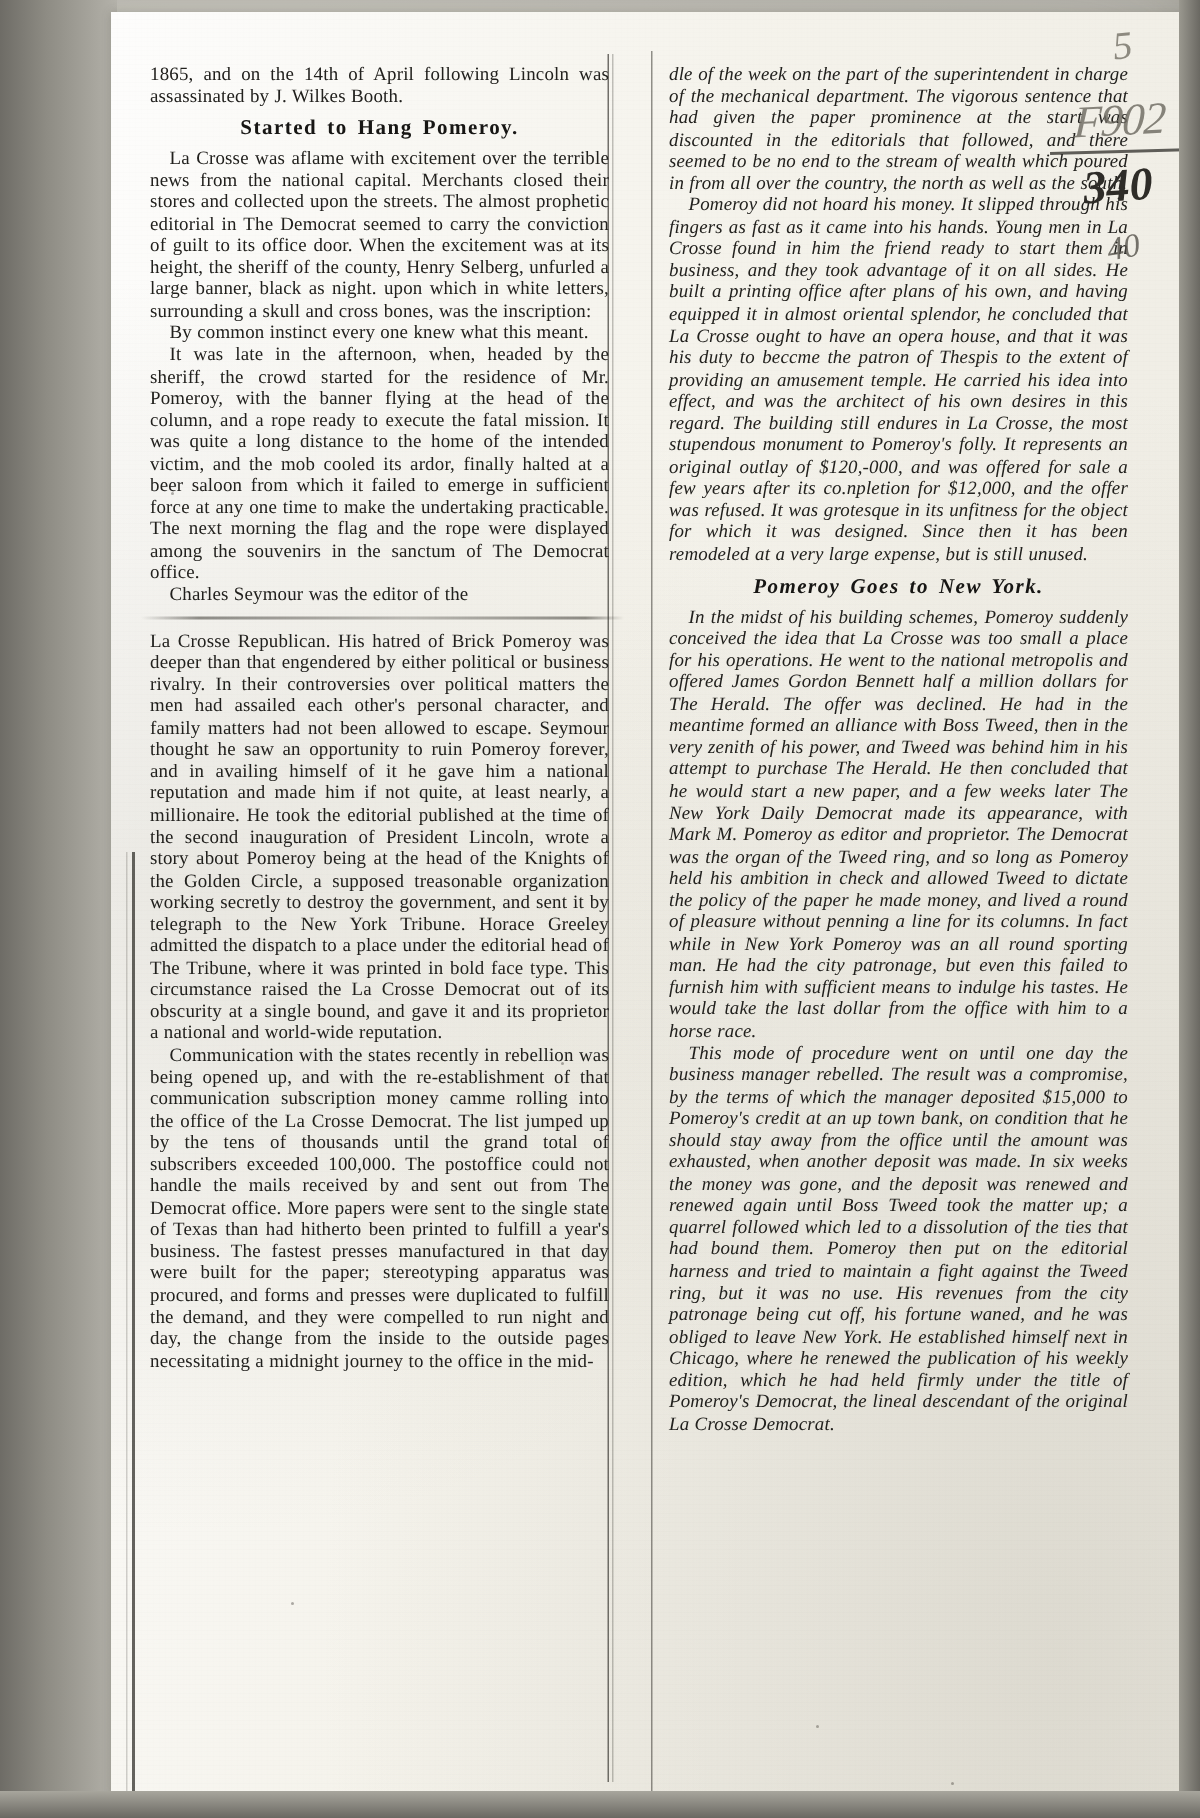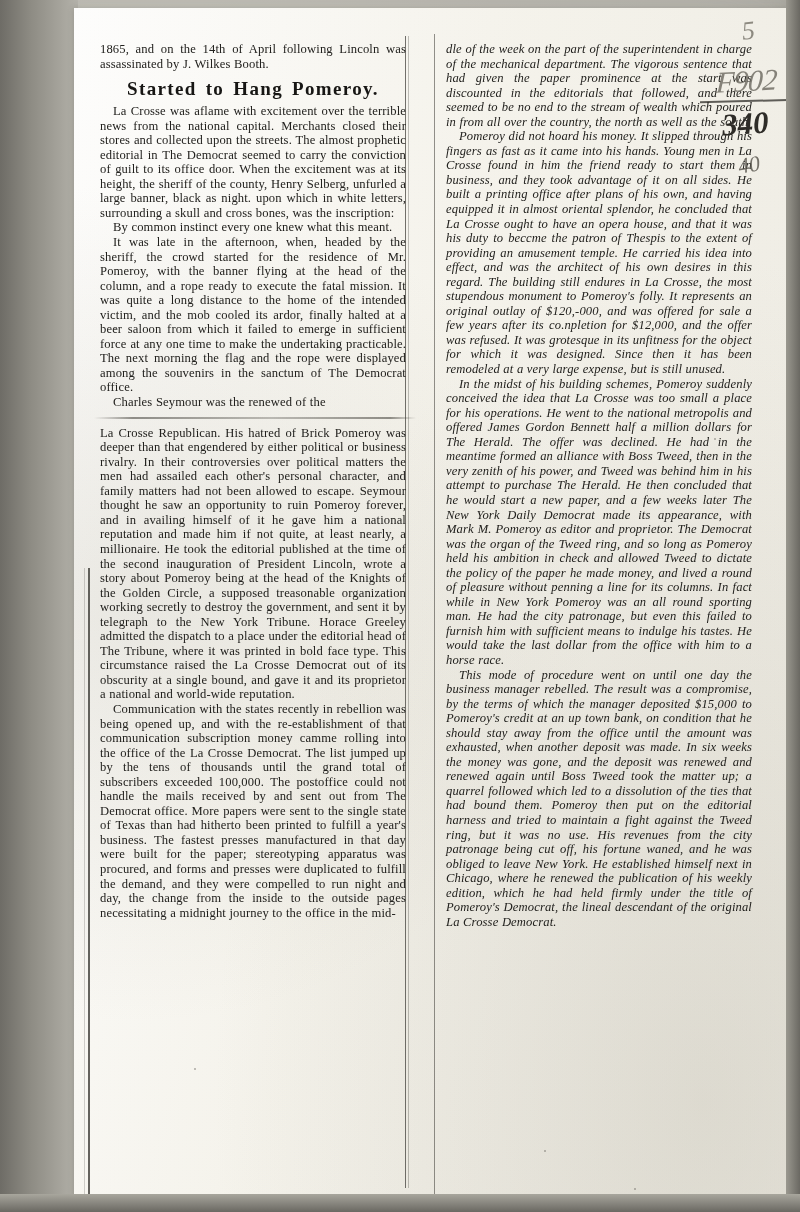--- a/index.html
+++ b/index.html
@@ -119,21 +119,21 @@
     text-indent: 13px;
     hyphens: none;
   }
   .p.noindent { text-indent: 0; }
 
   .headline {
     margin: 7px 0 4px 0;
     text-align: center;
     font-family: "Liberation Serif", serif;
     font-weight: bold;
-    font-size: 19px;
+    font-size: 14px;
     letter-spacing: .07em;
     word-spacing: .16em;
     color: #171614;
   }
 
   
   .seam {
     position: relative;
     height: 16px;
   }
@@ -265,33 +265,34 @@
 
       <div class="col col-left">
 
         <p class="p noindent">1865, and on the 14th of April following Lincoln was assassinated by J. Wilkes Booth.</p>
 
         <div class="headline">Started to Hang Pomeroy.</div>
 
         <p class="p">La Crosse was aflame with excitement over the terrible news from the national capital. Merchants closed their stores and collected upon the streets. The almost prophetic editorial in The Democrat seemed to carry the conviction of guilt to its office door. When the excitement was at its height, the sheriff of the county, Henry Selberg, unfurled a large banner, black as night. upon which in white letters, surrounding a skull and cross bones, was the inscription:</p>
         <p class="p">By common instinct every one knew what this meant.</p>
         <p class="p">It was late in the afternoon, when, headed by the sheriff, the crowd started for the residence of Mr. Pomeroy, with the banner flying at the head of the column, and a rope ready to execute the fatal mission. It was quite a long distance to the home of the intended victim, and the mob cooled its ardor, finally halted at a beer saloon from which it failed to emerge in sufficient force at any one time to make the undertaking practicable. The next morning the flag and the rope were displayed among the souvenirs in the sanctum of The Democrat office.</p>
-        <p class="p">Charles Seymour was the renewed of the</p>
+        <p class="p">Charles Seymour was the editor of the</p>
 
         <div class="seam"></div>
 
         <p class="p noindent">La Crosse Republican. His hatred of Brick Pomeroy was deeper than that engendered by either political or business rivalry. In their controversies over political matters the men had assailed each other's personal character, and family matters had not been allowed to escape. Seymour thought he saw an opportunity to ruin Pomeroy forever, and in availing himself of it he gave him a national reputation and made him if not quite, at least nearly, a millionaire. He took the editorial published at the time of the second inauguration of President Lincoln, wrote a story about Pomeroy being at the head of the Knights of the Golden Circle, a supposed treasonable organization working secretly to destroy the government, and sent it by telegraph to the New York Tribune. Horace Greeley admitted the dispatch to a place under the editorial head of The Tribune, where it was printed in bold face type. This circumstance raised the La Crosse Democrat out of its obscurity at a single bound, and gave it and its proprietor a national and world-wide reputation.</p>
         <p class="p">Communication with the states recently in rebellion was being opened up, and with the re-establishment of that communication subscription money camme rolling into the office of the La Crosse Democrat. The list jumped up by the tens of thousands until the grand total of subscribers exceeded 100,000. The postoffice could not handle the mails received by and sent out from The Democrat office. More papers were sent to the single state of Texas than had hitherto been printed to fulfill a year's business. The fastest presses manufactured in that day were built for the paper; stereotyping apparatus was procured, and forms and presses were duplicated to fulfill the demand, and they were compelled to run night and day, the change from the inside to the outside pages necessitating a midnight journey to the office in the mid-</p>
       </div>
 
       <div class="col col-right">
 
         <p class="p noindent">dle of the week on the part of the superintendent in charge of the mechanical department. The vigorous sentence that had given the paper prominence at the start was discounted in the editorials that followed, and there seemed to be no end to the stream of wealth which poured in from all over the country, the north as well as the south.</p>
         <p class="p">Pomeroy did not hoard his money. It slipped through his fingers as fast as it came into his hands. Young men in La Crosse found in him the friend ready to start them in business, and they took advantage of it on all sides. He built a printing office after plans of his own, and having equipped it in almost oriental splendor, he concluded that La Crosse ought to have an opera house, and that it was his duty to beccme the patron of Thespis to the extent of providing an amusement temple. He carried his idea into effect, and was the architect of his own desires in this regard. The building still endures in La Crosse, the most stupendous monument to Pomeroy's folly. It represents an original outlay of $120,-000, and was offered for sale a few years after its co.npletion for $12,000, and the offer was refused. It was grotesque in its unfitness for the object for which it was designed. Since then it has been remodeled at a very large expense, but is still unused.</p>
 
+        <div class="headline">Pomeroy Goes to New York.</div>
 
         <p class="p">In the midst of his building schemes, Pomeroy suddenly conceived the idea that La Crosse was too small a place for his operations. He went to the national metropolis and offered James Gordon Bennett half a million dollars for The Herald. The offer was declined. He had in the meantime formed an alliance with Boss Tweed, then in the very zenith of his power, and Tweed was behind him in his attempt to purchase The Herald. He then concluded that he would start a new paper, and a few weeks later The New York Daily Democrat made its appearance, with Mark M. Pomeroy as editor and proprietor. The Democrat was the organ of the Tweed ring, and so long as Pomeroy held his ambition in check and allowed Tweed to dictate the policy of the paper he made money, and lived a round of pleasure without penning a line for its columns. In fact while in New York Pomeroy was an all round sporting man. He had the city patronage, but even this failed to furnish him with sufficient means to indulge his tastes. He would take the last dollar from the office with him to a horse race.</p>
         <p class="p">This mode of procedure went on until one day the business manager rebelled. The result was a compromise, by the terms of which the manager deposited $15,000 to Pomeroy's credit at an up town bank, on condition that he should stay away from the office until the amount was exhausted, when another deposit was made. In six weeks the money was gone, and the deposit was renewed and renewed again until Boss Tweed took the matter up; a quarrel followed which led to a dissolution of the ties that had bound them. Pomeroy then put on the editorial harness and tried to maintain a fight against the Tweed ring, but it was no use. His revenues from the city patronage being cut off, his fortune waned, and he was obliged to leave New York. He established himself next in Chicago, where he renewed the publication of his weekly edition, which he had held firmly under the title of Pomeroy's Democrat, the lineal descendant of the original La Crosse Democrat.</p>
       </div>
 
     </div>
     <div class="grain"></div>
   </div>
 
   <div class="hand hand-5">5</div>

